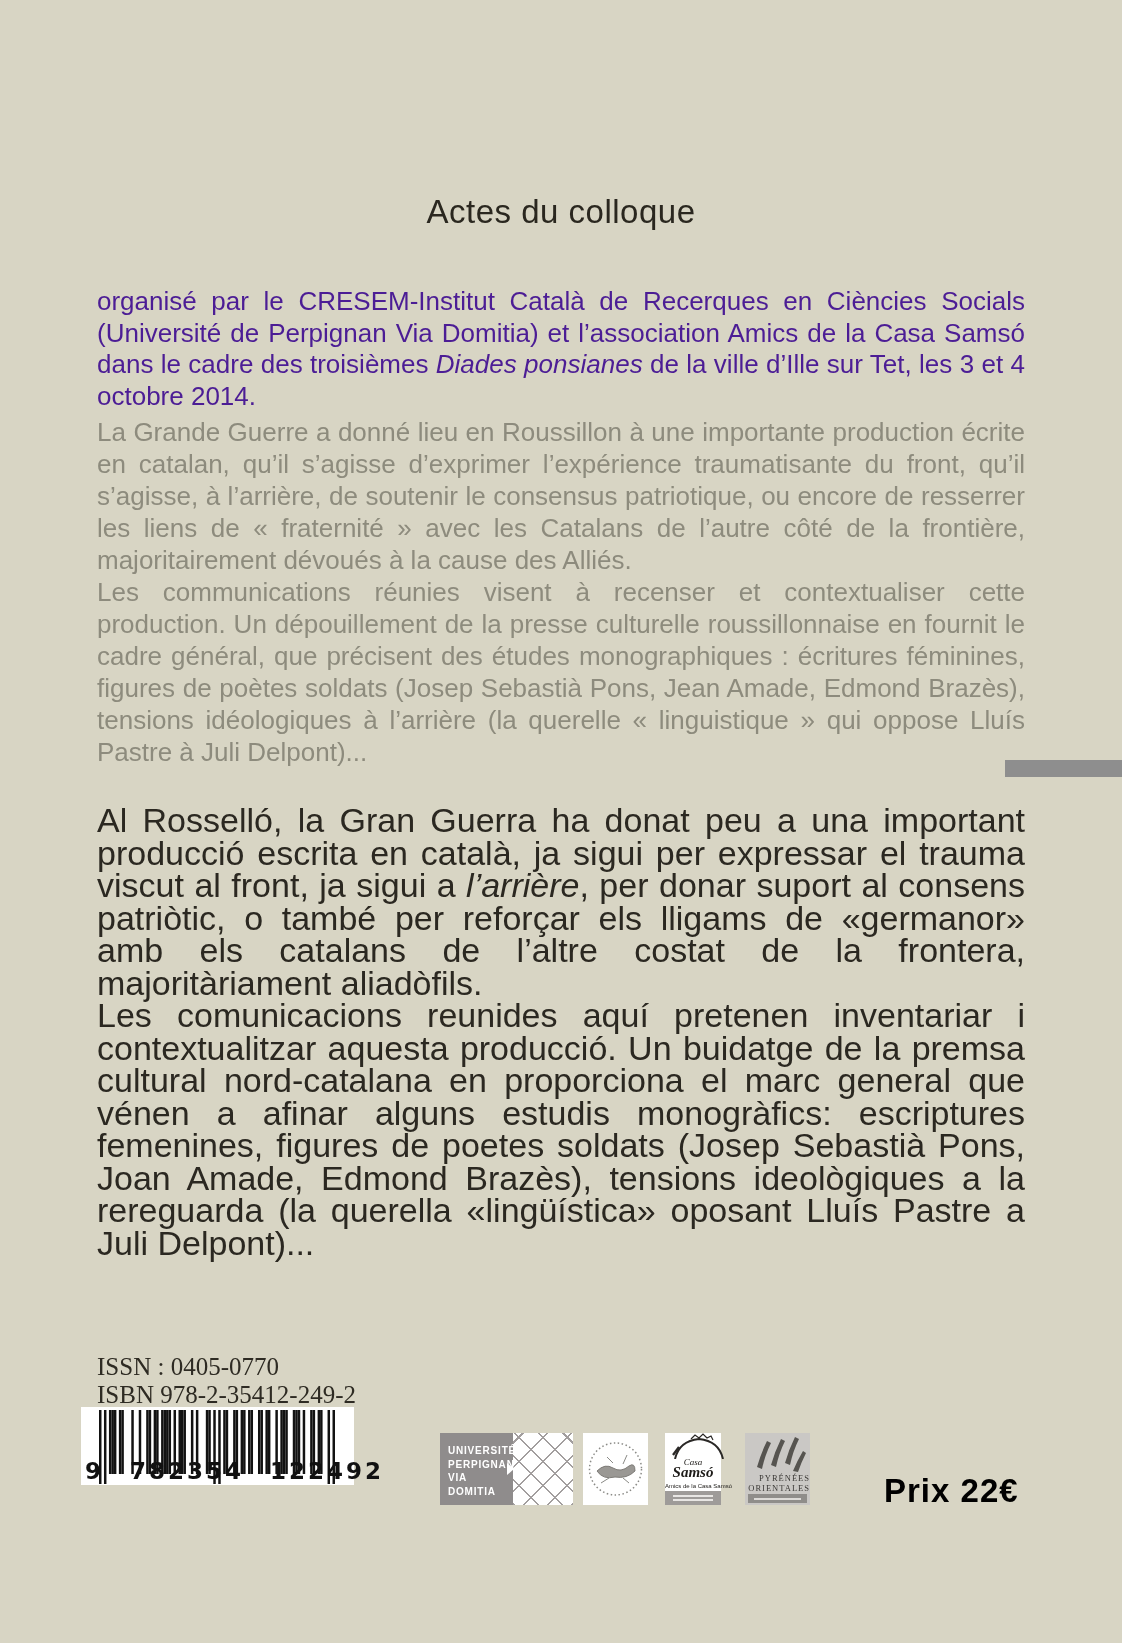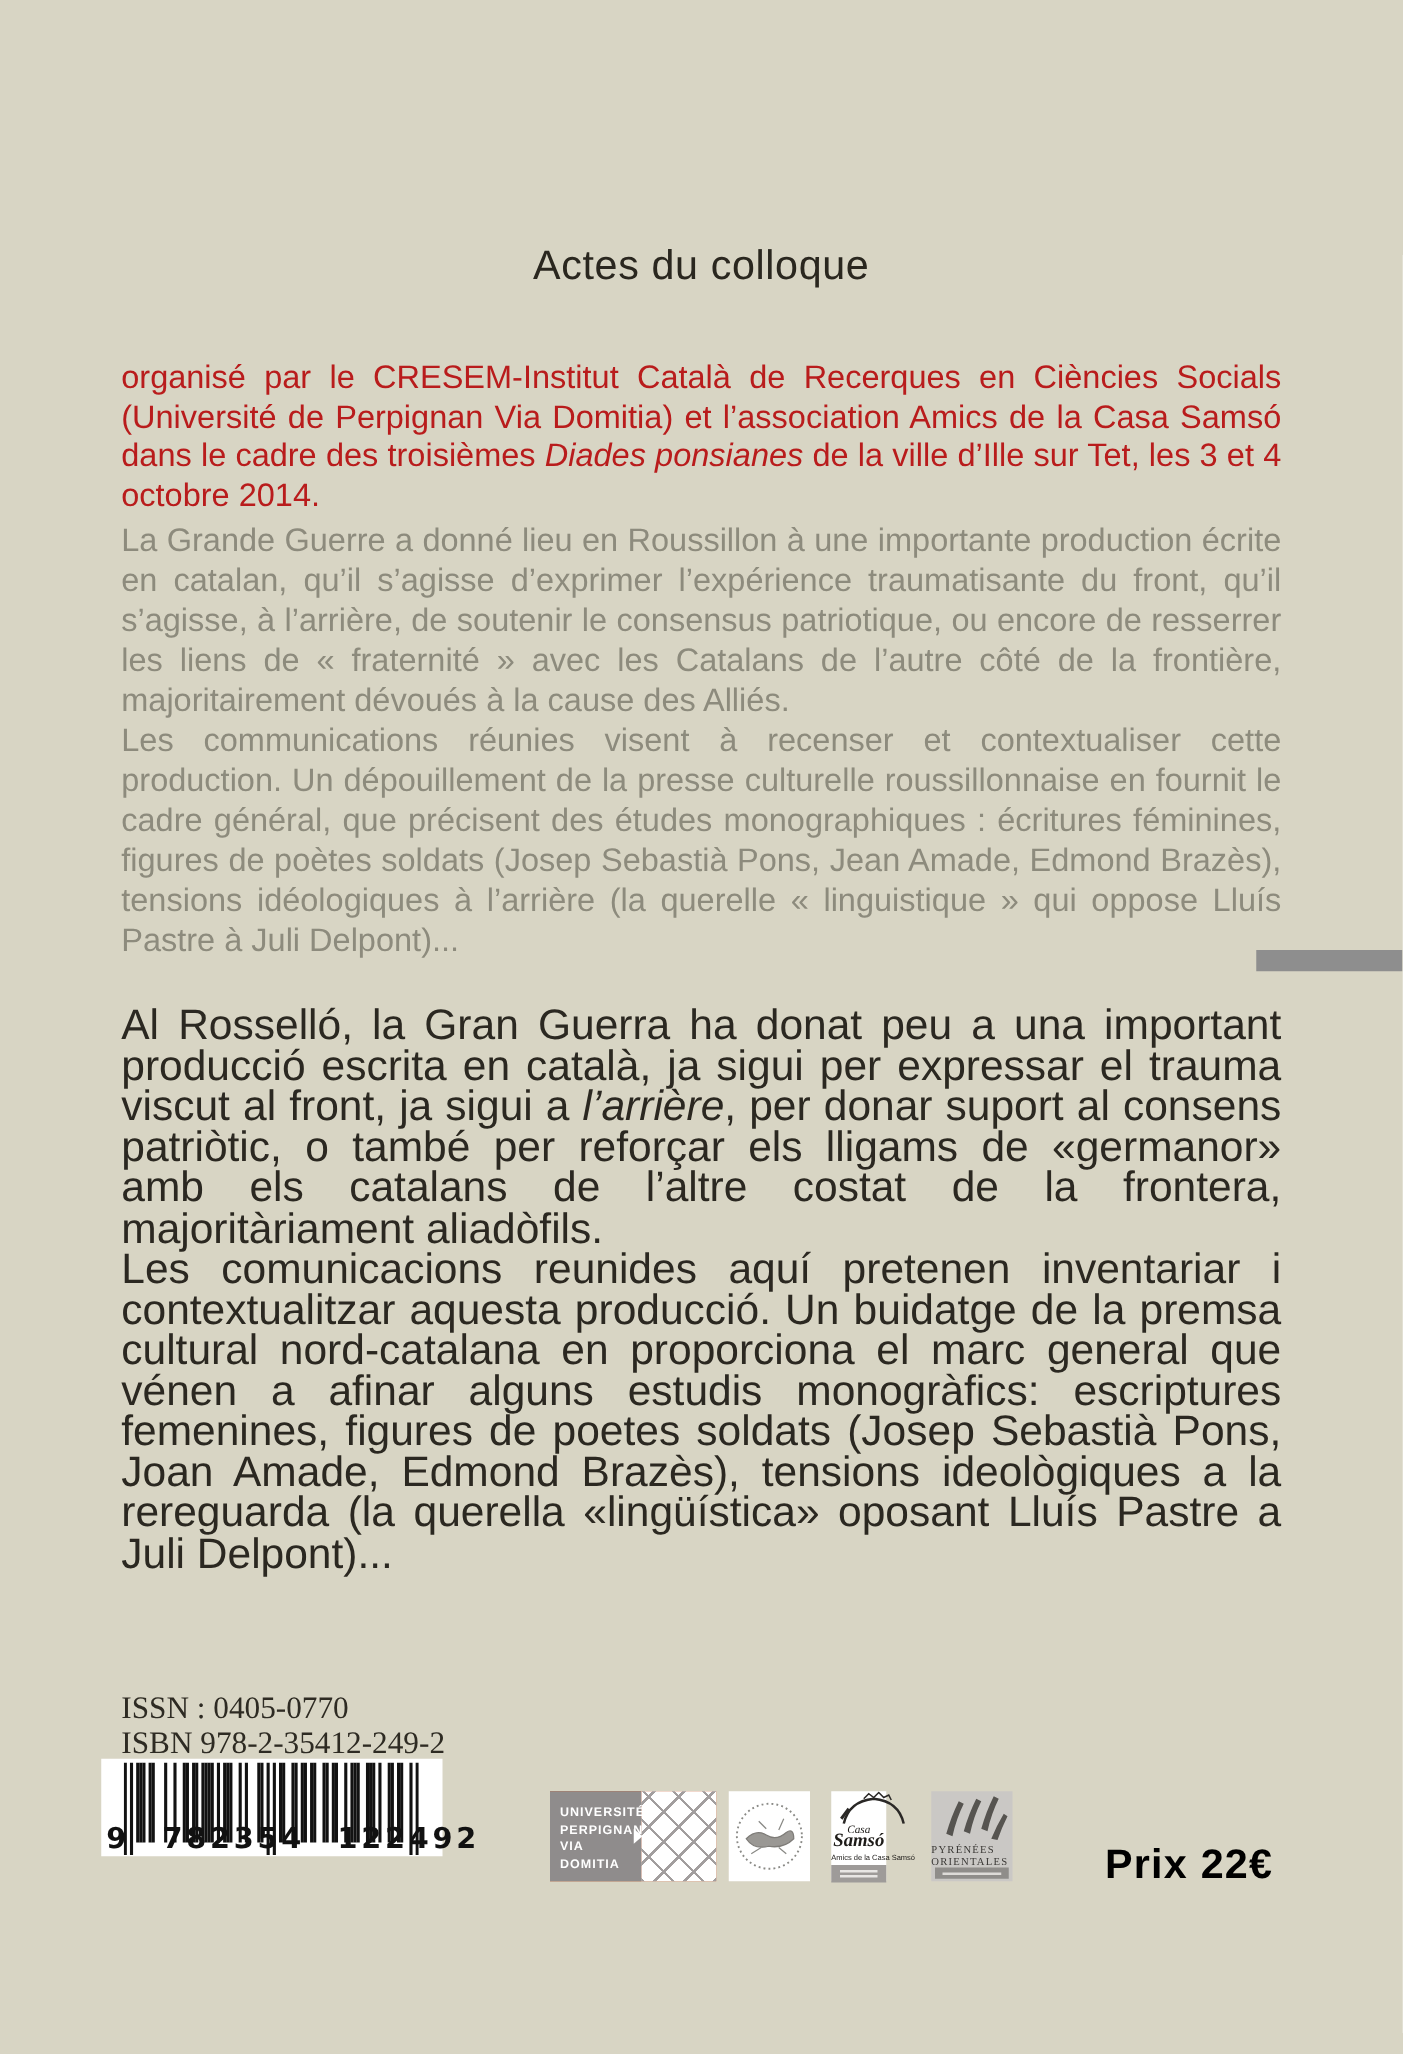--- a/index.html
+++ b/index.html
@@ -13,21 +13,21 @@
   .title{
     position:absolute;left:0;top:193px;width:100%;
     text-align:center;
     font-size:33px;letter-spacing:.5px;
     color:#2a271f;
   }
   .col{position:absolute;left:97px;width:928px;}
   .organizer{
     top:286px;
     font-size:26px;line-height:31.5px;
-    color:#b91c1c;
+    color:#4c1d95;
     text-align:justify;
   }
   .french{
     top:416px;
     font-size:26px;line-height:32px;
     color:#8d8b7d;
     text-align:justify;
   }
   .catalan{
     top:804px;
@@ -72,30 +72,30 @@
     border-left:7px solid #fff;
   }
   .upvd-lattice{
     flex:1;height:100%;
     background:
       repeating-linear-gradient(45deg,#a29e9e 0 2px,transparent 2px 17px),
       repeating-linear-gradient(-45deg,#a29e9e 0 2px,transparent 2px 17px),
       #fff;
   }
   .logo-seal{left:583px;width:65px;background:#fff;}
-  .logo-casa{left:665px;width:44px;background:#fff;text-align:center;color:#1d1b18;}
+  .logo-casa{left:665px;width:56px;background:#fff;text-align:center;color:#1d1b18;}
   .casa-top{font-family:"Liberation Serif",serif;font-size:9px;font-style:italic;margin-top:-6px;}
   .casa-name{font-family:"Liberation Serif",serif;font-size:15px;font-weight:bold;font-style:italic;margin-top:-3px;}
   .casa-sub{font-size:6px;margin-top:2px;white-space:nowrap;}
   .casa-banner{
     margin-top:2px;height:14px;background:#9e9b99;
     display:flex;flex-direction:column;justify-content:center;align-items:center;gap:2px;
   }
   .casa-banner i{display:block;width:70%;height:2px;background:#e8e6e4;}
-  .logo-po{left:745px;width:65px;background:#cac8c5;text-align:left;color:#3b3936;}
+  .logo-po{left:745px;width:65px;background:#cac8c5;text-align:right;color:#3b3936;}
   .po-text{font-family:"Liberation Serif",serif;font-size:8.5px;letter-spacing:1px;line-height:10px;margin-top:-4px;}
   .po-banner{
     position:absolute;left:3px;right:3px;bottom:2px;height:9px;background:#8f8d8a;
     display:flex;justify-content:center;align-items:center;
   }
   .po-banner i{display:block;width:80%;height:2px;background:#dddbd8;}
   .price{
     position:absolute;left:884px;top:1472px;
     font-size:33px;font-weight:bold;letter-spacing:1px;
     color:#000000;

